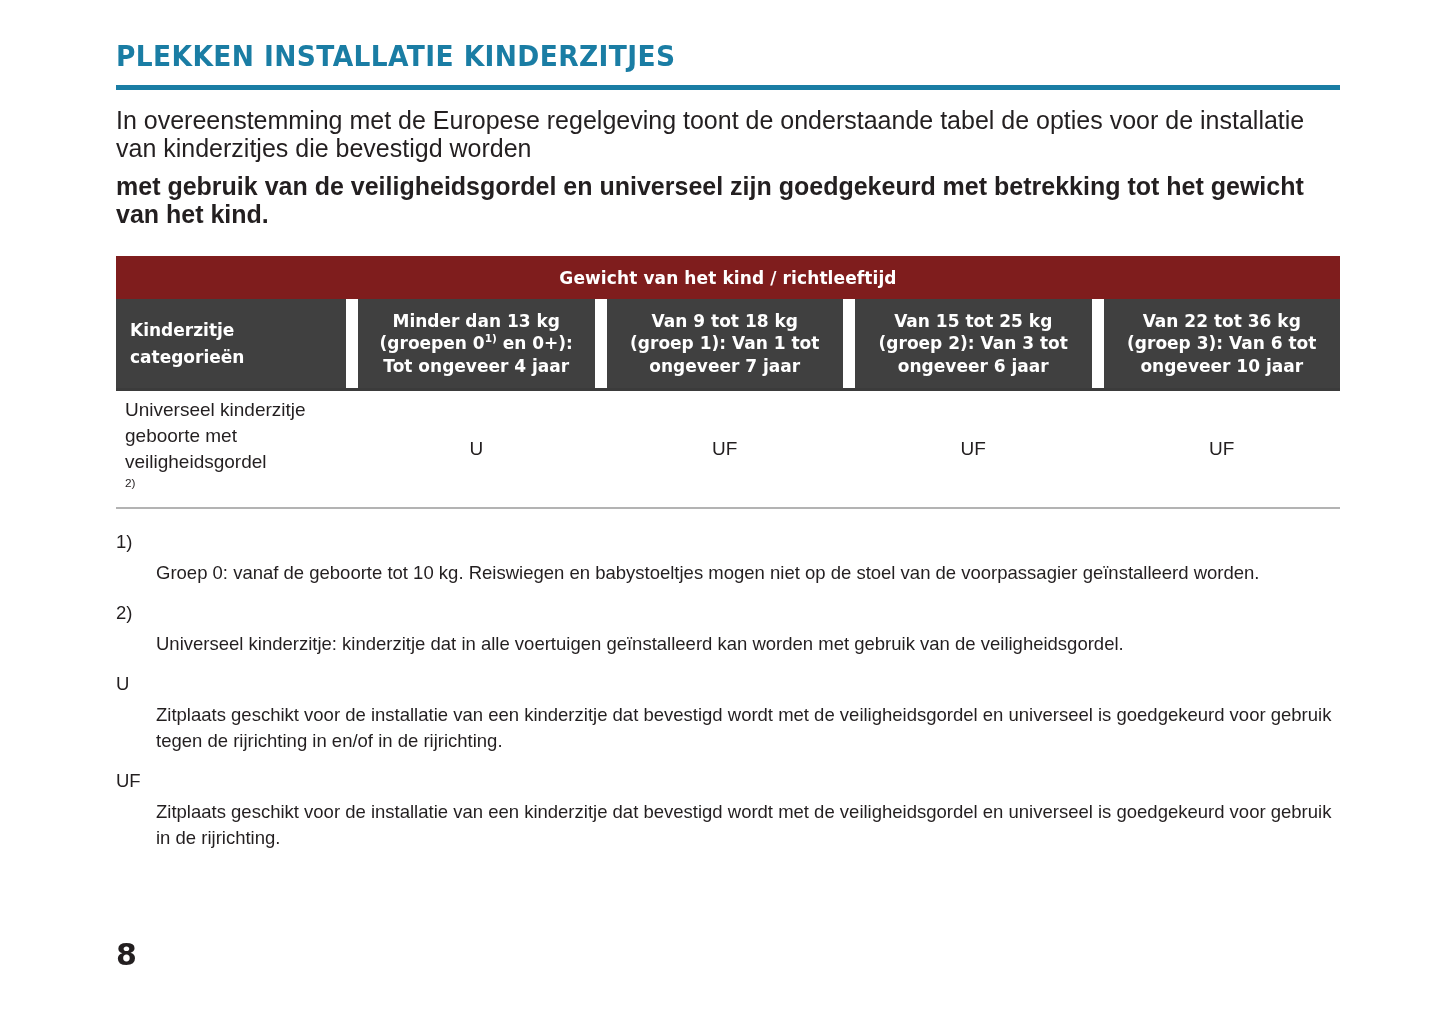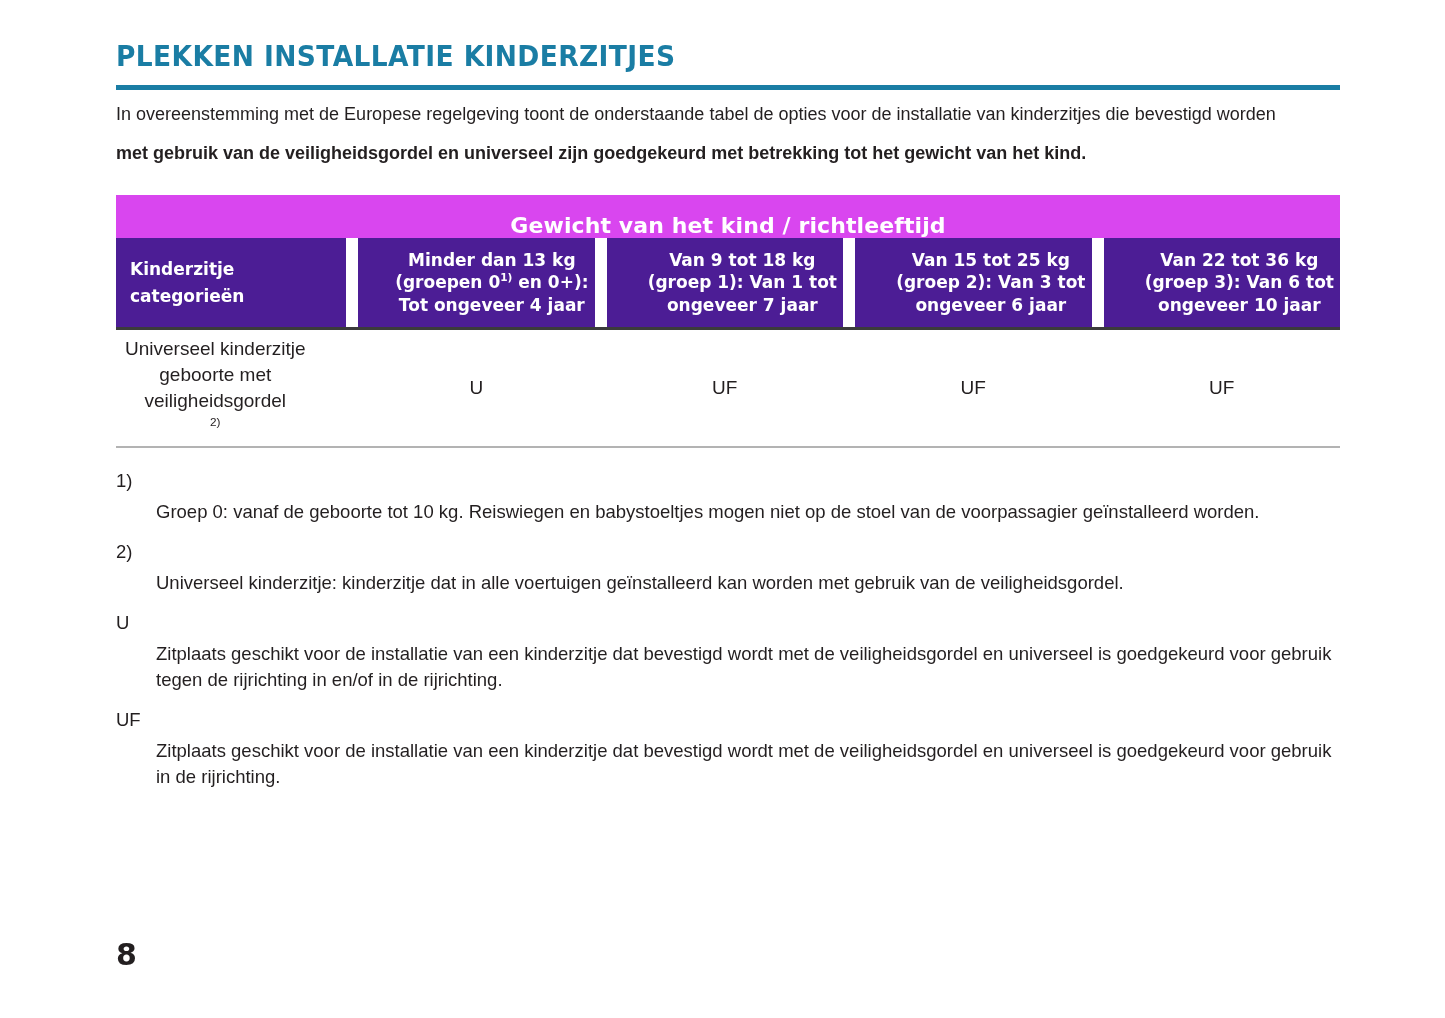--- a/index.html
+++ b/index.html
@@ -49,59 +49,59 @@
   }
   .title-rule {
     width: 1224px;
     height: 5px;
     background: #1a7da4;
     margin-top: 9px;
   }
 
   
   .intro {
-    margin-top: 11px;
-    font-size: 18px;
+    margin-top: 17px;
+    font-size: 25px;
     line-height: 27.5px;
     color: #231f20;
   }
   .intro p {
     margin: 0;
   }
   .intro p + p {
     margin-top: 11px;
     font-weight: bold;
   }
 
   
   .tbl {
     margin-top: 28px;
     width: 1224px;
     position: relative;
   }
   .tbl-banner {
     height: 43px;
-    background: #d946ef;
+    background: #7f1d1d;
     color: #ffffff;
     display: flex;
-    align-items: flex-end;
+    align-items: center;
     justify-content: center;
     font-family: "DejaVu Sans", sans-serif;
     font-weight: 700;
-    font-size: 22px;
+    font-size: 17px;
     letter-spacing: 0.1px;
   }
   .tbl-headrow {
     display: flex;
     height: 89px;
     border-bottom: 3px solid #3b3b3b;
     background: #ffffff;
   }
   .th {
-    background: #4c1d95;
+    background: #404040;
     color: #ffffff;
     font-family: "DejaVu Sans", sans-serif;
     font-weight: 700;
     font-size: 17px;
     line-height: 22.5px;
     display: flex;
     align-items: center;
     justify-content: center;
     text-align: center;
     box-sizing: border-box;
@@ -118,21 +118,21 @@
     display: block;
   }
   .th-first-inner span {
     display: block;
     line-height: 27px;
   }
   .th-gap {
     flex: 0 0 12px;
     background: #ffffff;
   }
-  .th-col { flex: 1 1 0; justify-content: flex-end; }
+  .th-col { flex: 1 1 0; }
 
   .tbl-row {
     display: flex;
     min-height: 72px;
     border-bottom: 2px solid #b3b3b3;
     align-items: center;
   }
   .td {
     font-size: 19px;
     line-height: 26px;
@@ -140,21 +140,21 @@
     box-sizing: border-box;
     display: flex;
     align-items: center;
     justify-content: center;
     text-align: center;
     padding: 6px 4px;
   }
   .td.td-first {
     flex: 0 0 230px;
     justify-content: flex-start;
-    text-align: center;
+    text-align: left;
     padding-left: 9px;
   }
   .td-gap {
     flex: 0 0 12px;
   }
   .td-col { flex: 1 1 0; }
   .td-first-inner span {
     display: block;
     line-height: 26px;
   }

